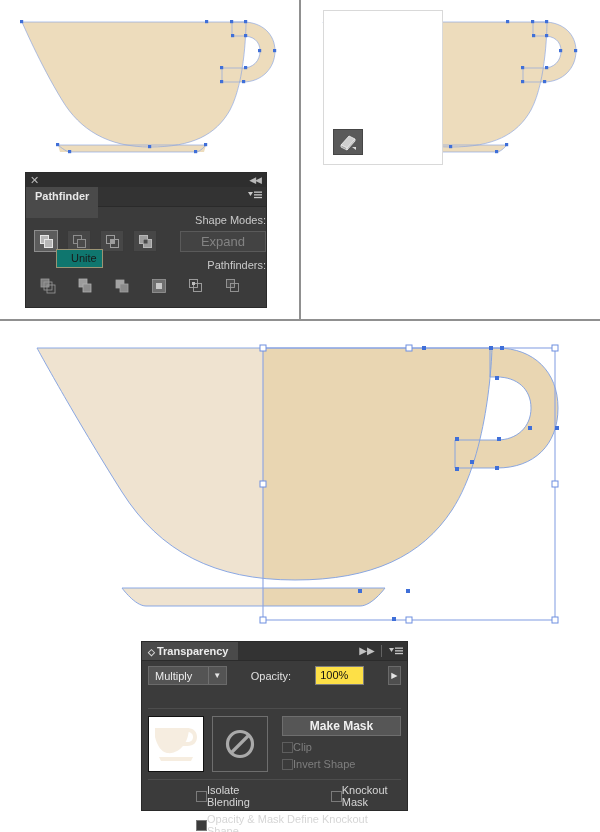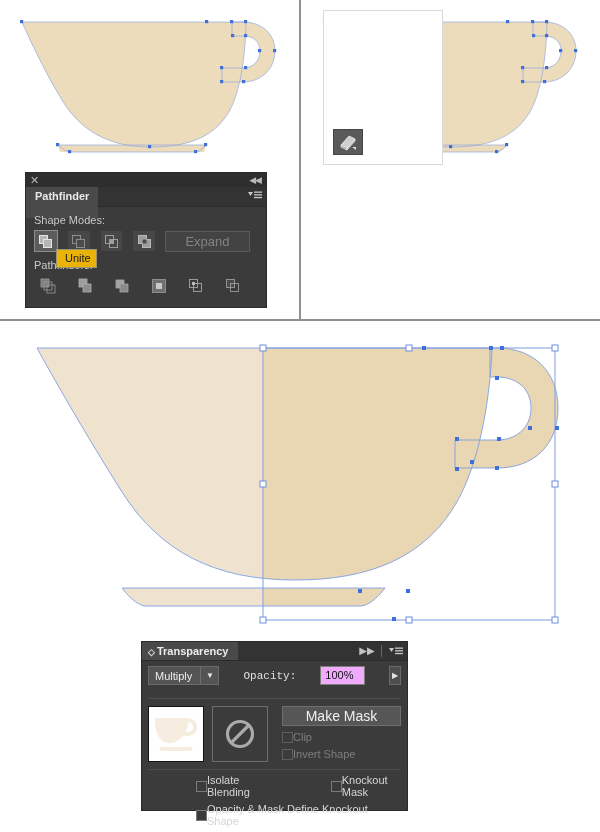--- a/index.html
+++ b/index.html
@@ -100,21 +100,21 @@
     font-weight: bold;
     font-size: 11px;
   }
   .pf-menu-ico {
     position: absolute; right: 4px; top: 3px;
     width: 14px; height: 12px;
     color: #c8c8c8;
     font-size: 10px;
     line-height: 12px;
   }
-  .pf-body { padding: 5px 16px 0 8px; position: relative; }
+  .pf-body { padding: 5px 0 0 8px; position: relative; text-align: right; }
   .pf-label {
     font-size: 11px;
     color: #cacaca;
     margin: 2px 0 4px 0;
   }
   .pf-row {
     display: flex;
     align-items: center;
     gap: 9px;
   }
@@ -143,25 +143,25 @@
     background: #434343;
     border: 1px solid #5a5a5a;
     box-sizing: border-box;
     color: #838383;
     font-size: 13px;
     display:flex; align-items:center; justify-content:center;
   }
   .tooltip {
     position: absolute;
     left: 30px; top: 76px;
-    background: #eab308;
+    background: #0f766e;
     border: 1px solid #9c9474;
     color: #1a1a1a;
     font-size: 11px;
-    padding: 1px 5px 2px 8px;
+    padding: 1px 5px 2px 14px;
     line-height: 14px;
     z-index: 20;
   }
 
   
   #transparency-panel {
     position: absolute;
     left: 141px; top: 641px;
     width: 267px; height: 170px;
     background: #3b3b3b;
@@ -189,45 +189,45 @@
   .tp-tab .diamond { font-size: 9px; margin-right: 2px; color:#d8d8d8; }
   .tp-right-icons {
     position: absolute; right: 4px; top: 2px;
     display:flex; align-items:center; gap:4px;
     color:#c2c2c2; font-size:10px; line-height: 14px;
   }
   .tp-sep { color:#777; }
 
   .tp-row1 {
     display:flex; align-items:center;
-    padding: 5px 6px 12px 6px;
+    padding: 5px 6px 22px 6px;
     gap: 24px;
   }
   .blend-select {
     width: 99px; height: 19px;
     background: #545454;
     border: 1px solid #6a6a6a;
     box-sizing: border-box;
     display:flex; align-items:center;
     position: relative;
     color: #ececec;
     font-size: 11px;
   }
   .blend-select .val { padding-left: 6px; }
   .blend-select .arrowbox {
     position:absolute; right:0; top:0;
     width: 17px; height: 17px;
     border-left: 1px solid #6f6f6f;
     display:flex; align-items:center; justify-content:center;
     font-size: 8px; color: #e6e6e6;
   }
-  .opacity-label { color:#e0e0e0; font-size: 11px; font-family: Liberation Mono, monospace; }
+  .opacity-label { color:#e0e0e0; font-size: 11px; }
   .opacity-field {
     width: 60px; height: 19px;
-    background: #f0abfc;
+    background: #fde047;
     border: 1px solid #7d7d7d;
     box-sizing: border-box;
     color: #111;
     font-size: 11px;
     line-height: 17px;
     padding-left: 4px;
   }
   .opacity-stepper {
     width: 16px; height: 19px;
     background: #4e4e4e;
@@ -263,22 +263,22 @@
     gap: 5px;
     margin-left: 6px;
     flex: 1;
   }
   .make-mask-btn {
     height: 20px;
     background: #565656;
     border: 1px solid #6e6e6e;
     box-sizing: border-box;
     color: #f0f0f0;
-    font-size: 14px;
-    font-weight: normal;
+    font-size: 12px;
+    font-weight: bold;
     display:flex; align-items:center; justify-content:center;
   }
   .chk-row { display:flex; align-items:center; gap: 0; }
   .chk {
     width: 11px; height: 11px;
     background: #3b3b3b;
     border: 1px solid #7b7b7b;
     box-sizing: border-box;
     flex: none;
   }

